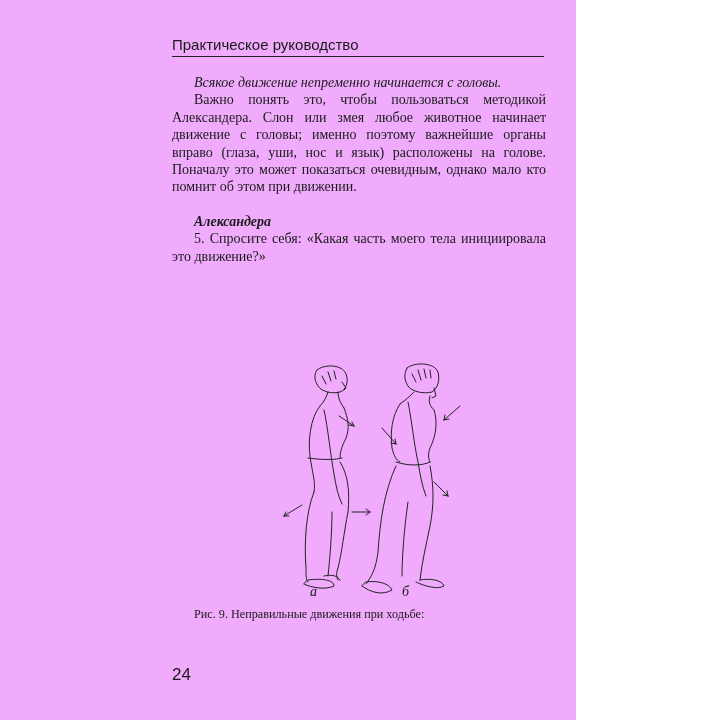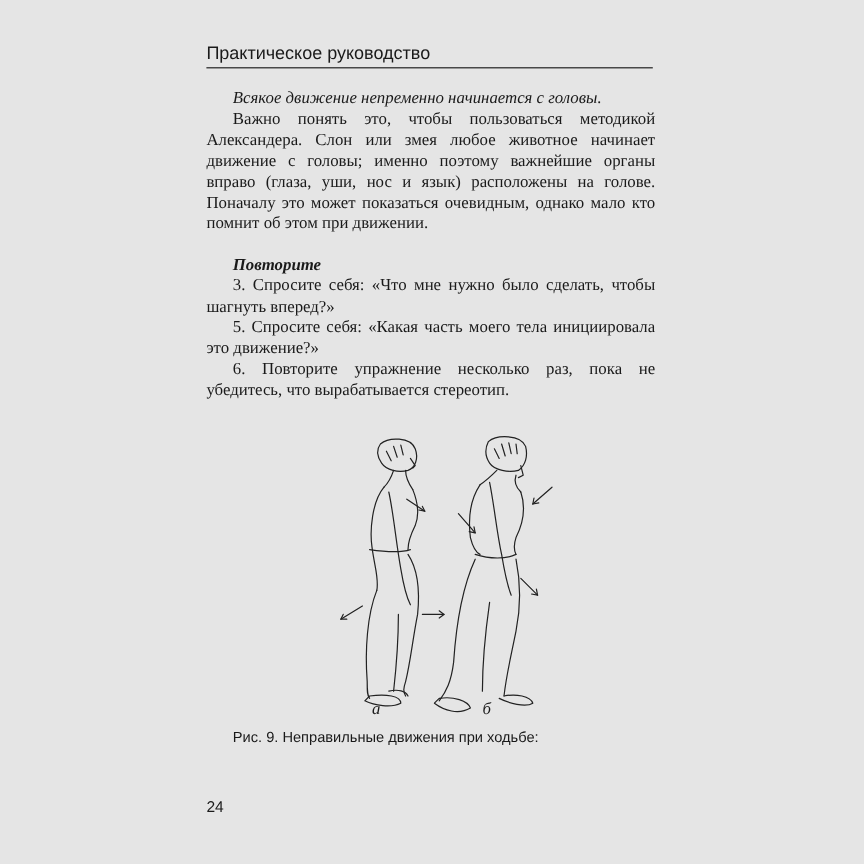--- a/index.html
+++ b/index.html
@@ -1,58 +1,56 @@
 <!DOCTYPE html>
 <html><head>
   <meta charset="utf-8">
   <style>
     html, body { margin: 0; padding: 0; background: #ffffff; }
     body { width: 720px; height: 720px; position: relative; overflow: hidden; color: #1a1a1a; }
-    .page { position: absolute; left: 0; top: 0; width: 720px; height: 720px; background: #e5e5e5; }
+    .page { position: absolute; left: 0; top: 0; width: 576px; height: 720px; background: #f0abfc; }
     .running-head {
       position: absolute; left: 172px; top: 36px; width: 372px;
       font-family: "Liberation Sans", sans-serif; font-size: 15px; color: #1a1a1a;
       border-bottom: 1px solid #222; padding-bottom: 3px;
     }
     .body-text {
       position: absolute; left: 172px; top: 74px; width: 374px;
       font-family: "Liberation Serif", serif; font-size: 14px; line-height: 17.4px;
       text-align: justify; color: #1a1a1a;
     }
     .body-text p { margin: 0; text-indent: 22px; }
     .italic { font-style: italic; }
     .heading { font-weight: bold; font-style: italic; margin-top: 17px !important; }
     .figure { position: absolute; left: 262px; top: 362px; width: 200px; height: 240px; }
     .fig-label { position: absolute; font-family: "Liberation Serif", serif; font-style: italic; font-size: 14px; }
     .caption {
       position: absolute; left: 172px; top: 607px; width: 376px;
-      font-family: Liberation Sans, sans-serif; font-size: 12.2px; line-height: 14.6px;
+      font-family: Liberation Serif, serif; font-size: 12.2px; line-height: 14.6px;
       text-align: justify; color: #1a1a1a;
     }
     .caption p { margin: 0; }
     .caption .title-line { text-indent: 22px; }
     .page-number {
       position: absolute; left: 172px; top: 665px;
-      font-family: "Liberation Sans", sans-serif; font-size: 13px; color: #1a1a1a;
+      font-family: "Liberation Sans", sans-serif; font-size: 17px; color: #1a1a1a;
     }
   </style>
 </head>
 <body>
 
 <div class="page">
 
   <div class="running-head">Практическое руководство</div>
 
   <div class="body-text">
     <p class="italic">Всякое движение непременно начинается с головы.</p>
     <p>Важно понять это, чтобы пользоваться методикой Александера. Слон или змея любое животное начинает движение с головы; именно поэтому важнейшие органы вправо (глаза, уши, нос и язык) расположены на голове. Поначалу это может показаться очевидным, однако мало кто помнит об этом при движении.</p>
-    <p class="heading">Повторите</p>
-    <p>3. Спросите себя: «Что мне нужно было сделать, чтобы шагнуть вперед?»</p>
+    <p class="heading">Александера</p>
     <p>5. Спросите себя: «Какая часть моего тела инициировала это движение?»</p>
-    <p>6. Повторите упражнение несколько раз, пока не убедитесь, что вырабатывается стереотип.</p>
   </div>
 
   <div class="figure">
     <svg width="200" height="240" viewBox="0 0 200 240" fill="none" stroke="#222" stroke-width="1" stroke-linecap="round" stroke-linejoin="round">
 
       <g>
         <path d="M55 8 C62 2 80 2 84 12 C87 20 84 28 78 30 C70 32 60 30 56 24 C52 18 52 12 55 8 Z"></path>
         <path d="M60 14 l4 8 M66 10 l3 9 M72 9 l2 8"></path>
         <path d="M80 20 l4 6 l-2 2"></path>
         <path d="M66 30 C64 36 62 40 58 44"></path>

